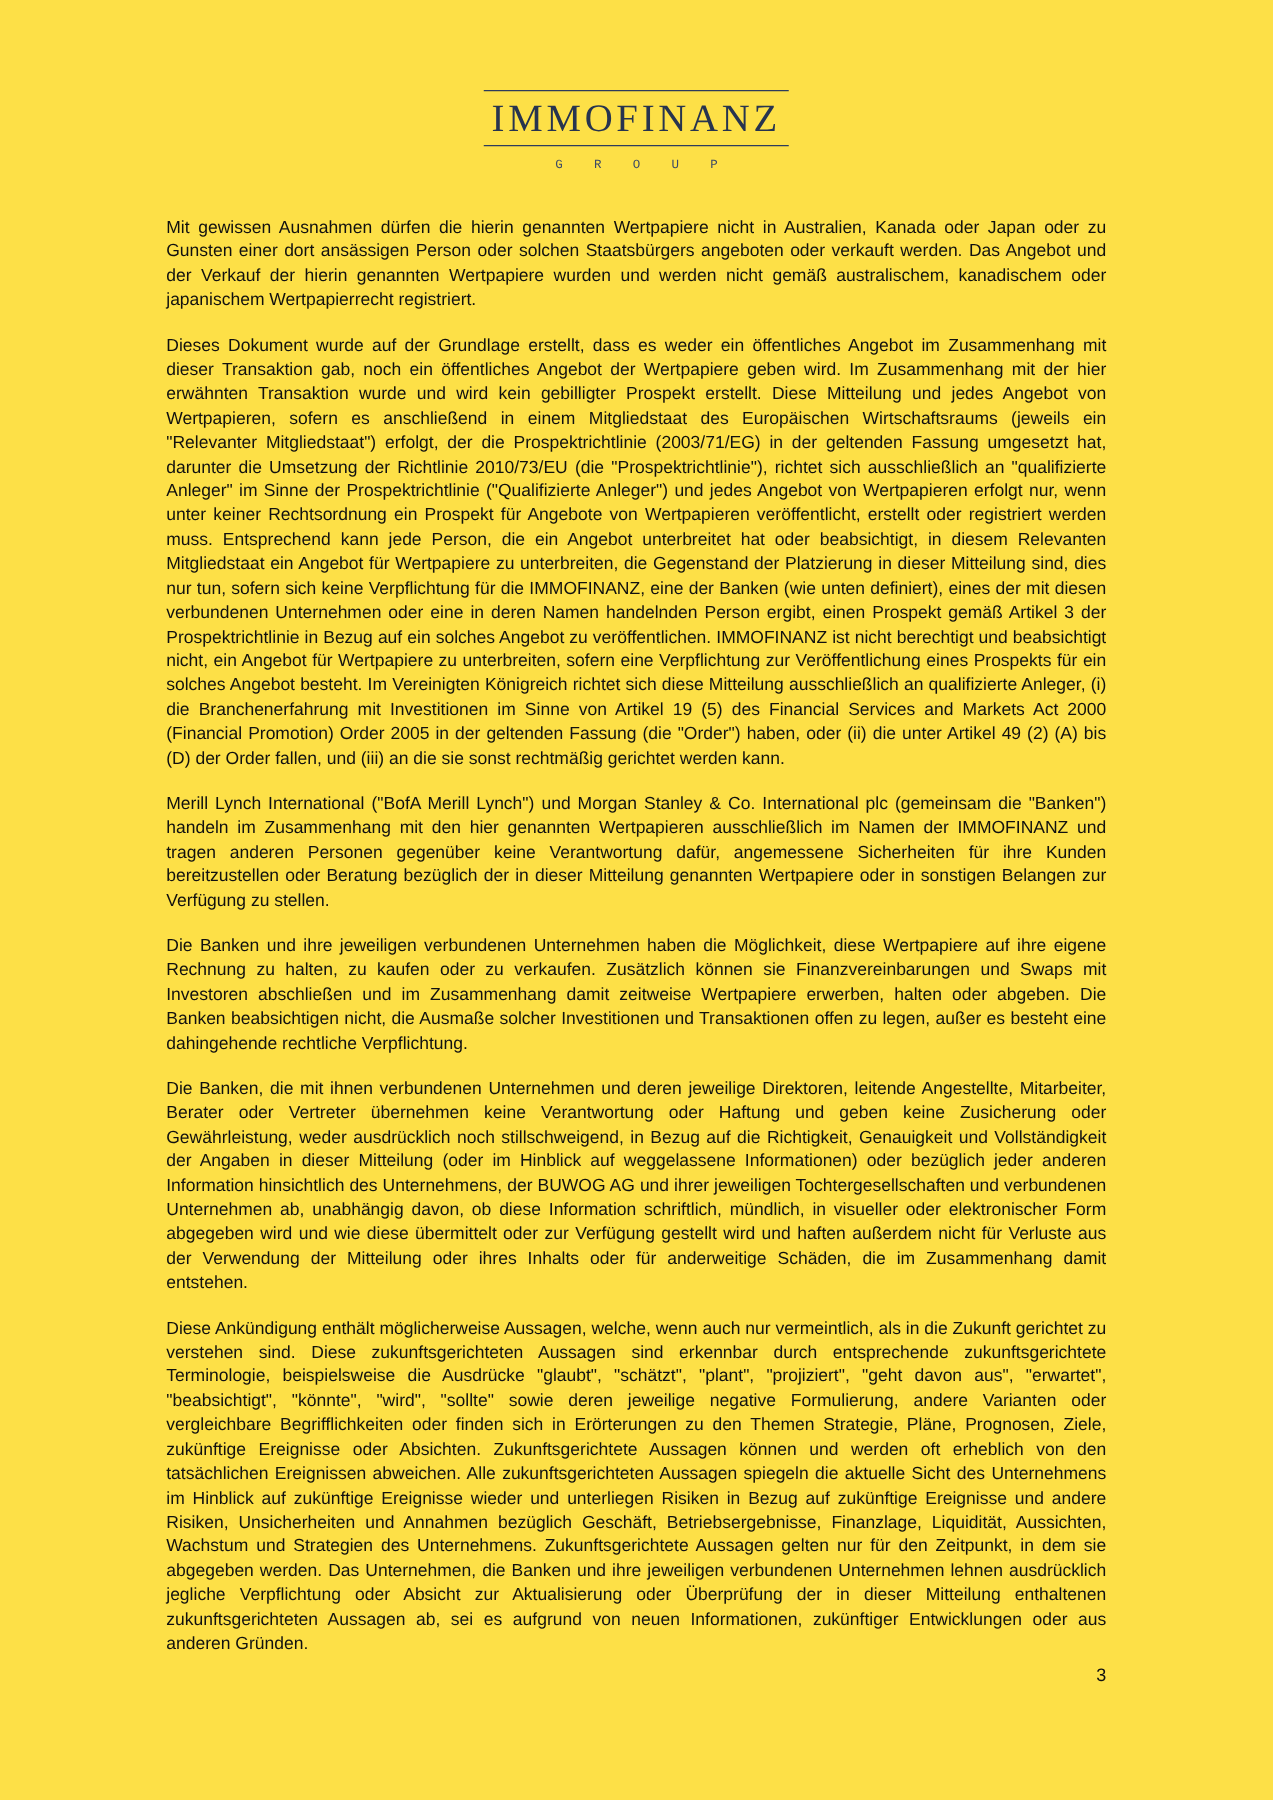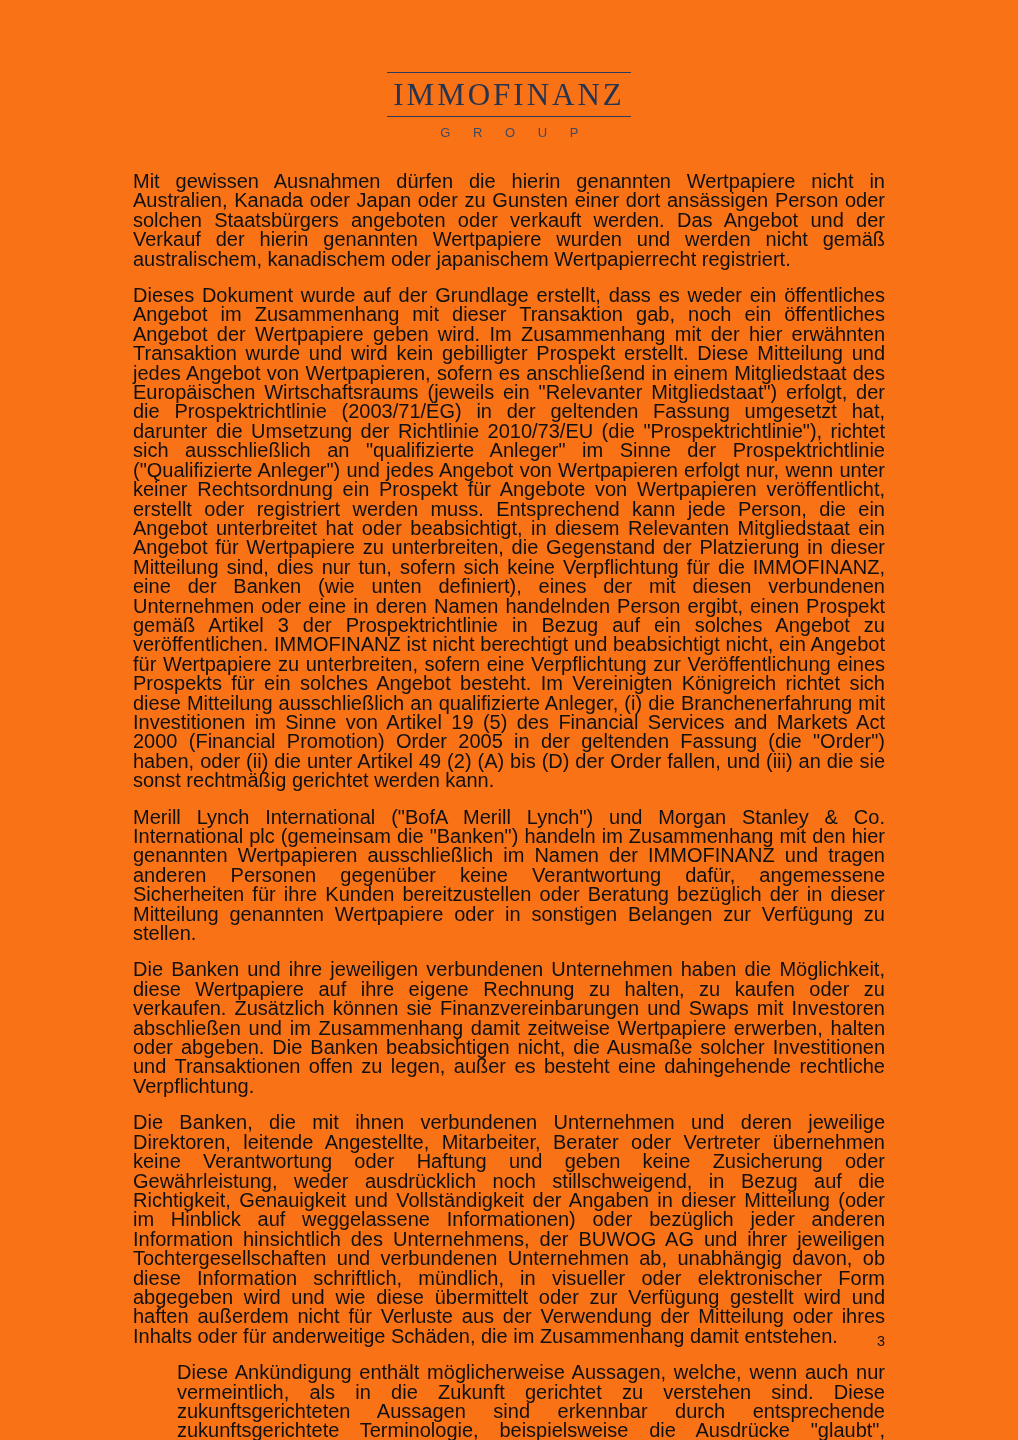--- a/index.html
+++ b/index.html
@@ -12,21 +12,21 @@
   body {
     font-family: "Liberation Sans", sans-serif;
     color: #000000;
   }
 
   .page {
     position: relative;
     width: 1018px;
     height: 1440px;
     margin: 0 auto;
-    background: #f97316;
+    background: #fde047;
     overflow: hidden;
     box-sizing: border-box;
   }
 
   
   .logo-block {
     position: absolute;
     left: 0;
     top: 72px;
     width: 1018px;
@@ -51,52 +51,51 @@
     font-family: "Liberation Serif", serif;
     font-size: 31px;
     line-height: 38px;
     letter-spacing: 3.0px;
     color: #27344f;
     white-space: nowrap;
     padding: 0 6px;
   }
 
   .logo-subword {
-    font-family: Liberation Sans, sans-serif;
-    font-size: 13px;
+    font-family: Liberation Mono, monospace;
+    font-size: 10px;
     line-height: 24px;
     letter-spacing: 9.5px;
     color: #3c4a66;
     white-space: nowrap;
     padding-top: 4px;
     padding-left: 10px;
   }
 
   
   .content {
     position: absolute;
     left: 133px;
     top: 172px;
     width: 752px;
   }
 
   .para {
-    font-size: 20px;
+    font-size: 14px;
     line-height: 19.4px;
     text-align: justify;
     text-justify: inter-word;
     margin: 0 0 17px 0;
     color: #101010;
     -webkit-hyphens: none;
     hyphens: none;
   }
 
   .para:last-of-type {
     margin-bottom: 0;
-    margin-left: 44px;
   }
 
   .para b {
     font-weight: normal;
   }
 
   
   .page-number {
     position: absolute;
     left: 0;

